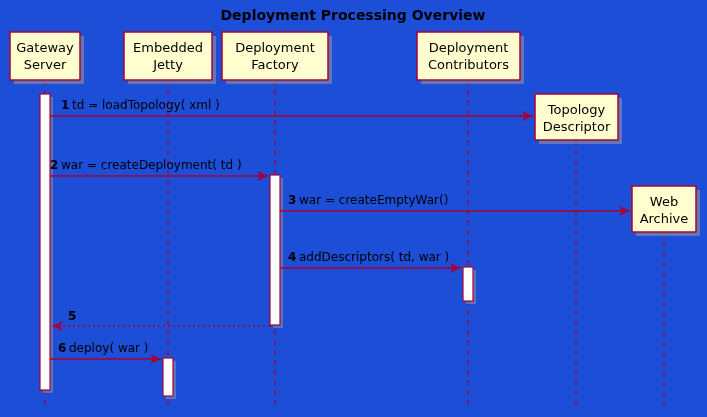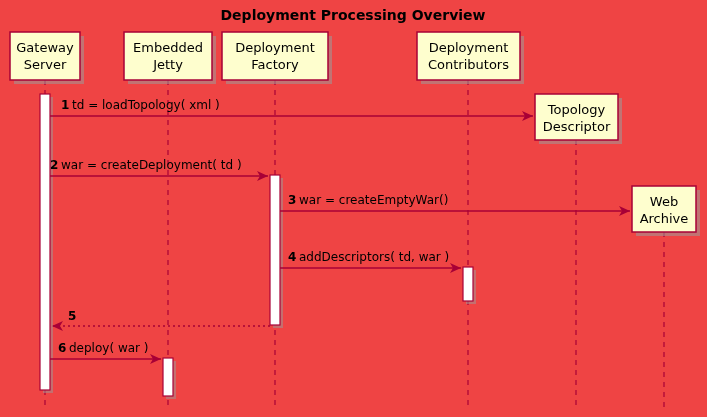--- a/index.html
+++ b/index.html
@@ -8,21 +8,21 @@
     padding: 0;
     background: #FFFFFF;
   }
   body {
     font-family: "DejaVu Sans", sans-serif;
   }
   #diagram-root {
     position: relative;
     width: 707px;
     height: 417px;
-    background: #ef4444;
+    background: #1d4ed8;
     overflow: hidden;
   }
   svg.diagram-canvas {
     position: absolute;
     top: 0;
     left: 0;
     width: 707px;
     height: 417px;
     display: block;
   }

